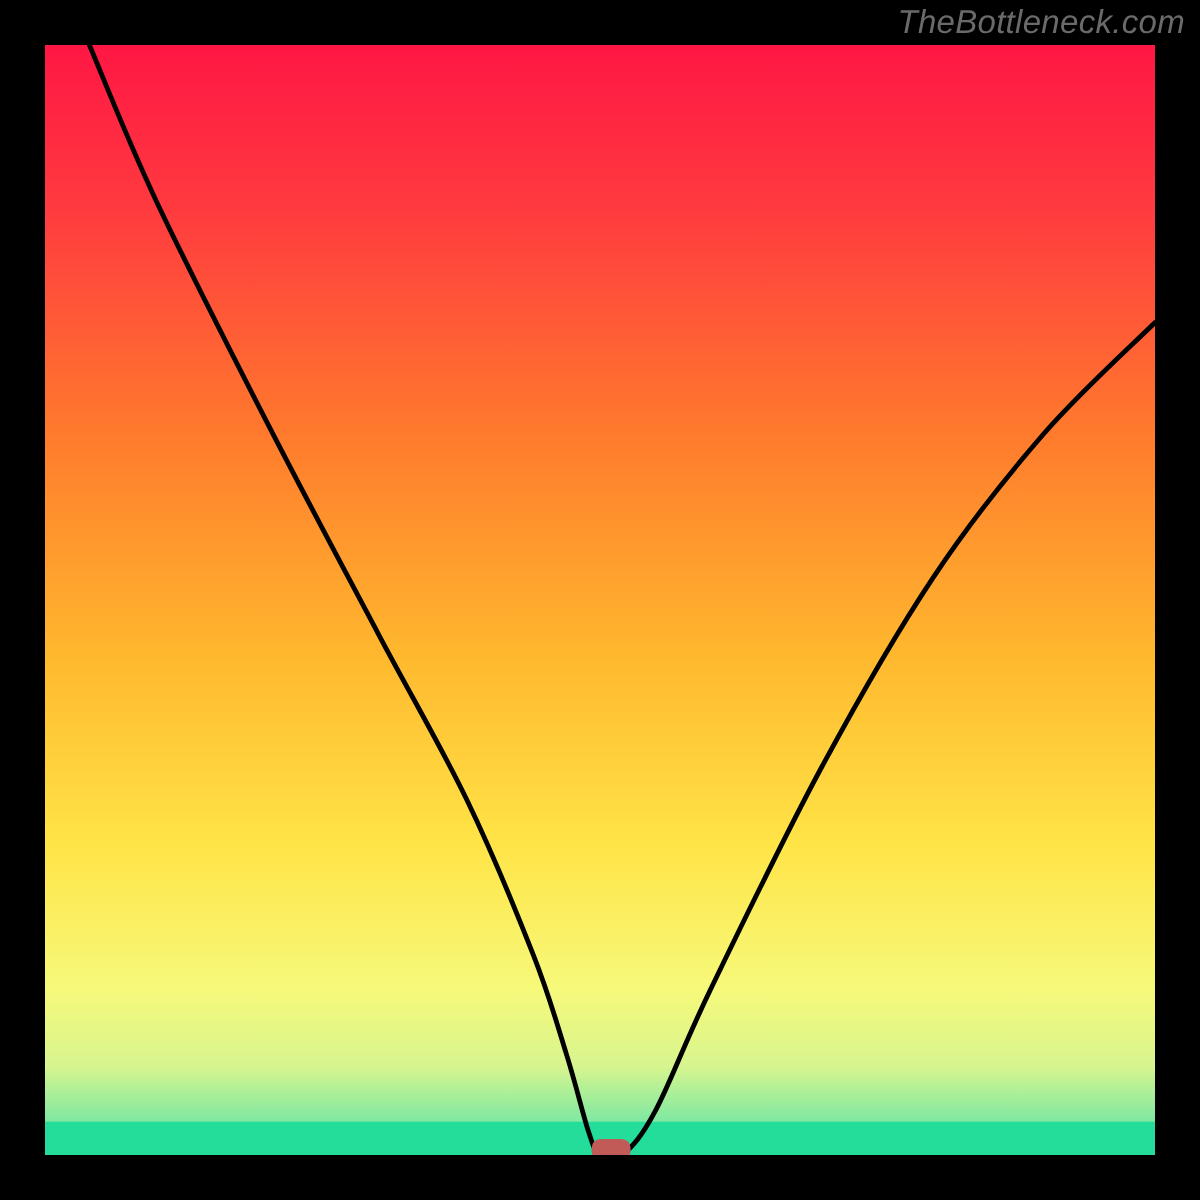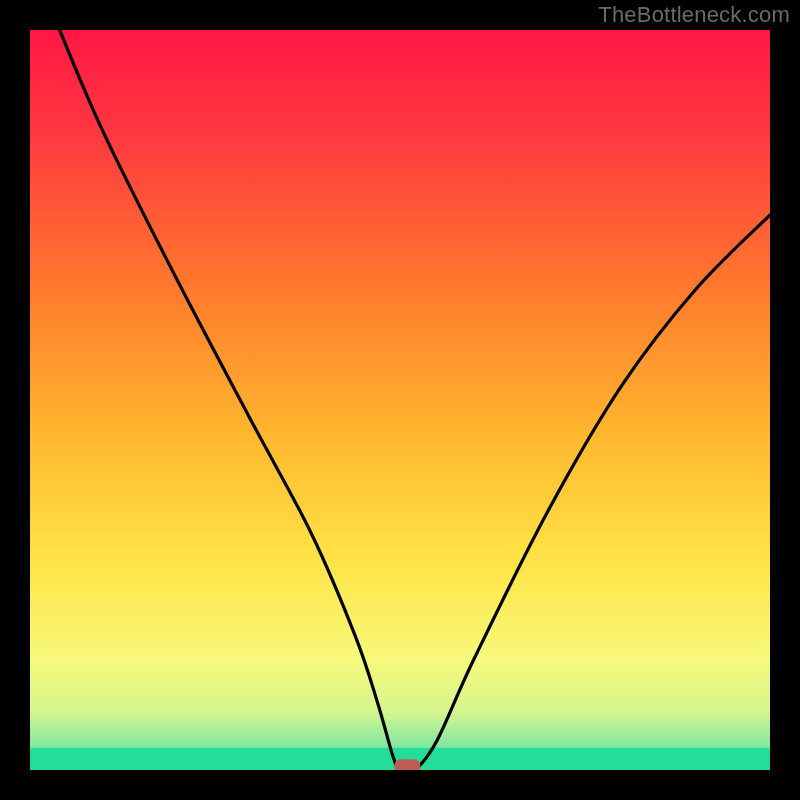--- a/index.html
+++ b/index.html
@@ -9,20 +9,21 @@
     height: 800px;
     background: #000;
     font-family: Arial, Helvetica, sans-serif;
     overflow: hidden;
   }
   .frame {
     position: relative;
     width: 800px;
     height: 800px;
     background: #000;
+    font-style: italic;
   }
   .attribution {
     position: absolute;
     top: 2px;
     right: 10px;
     color: #6a6a6a;
     font-size: 22px;
     font-weight: 400;
     letter-spacing: 0.2px;
     z-index: 5;

